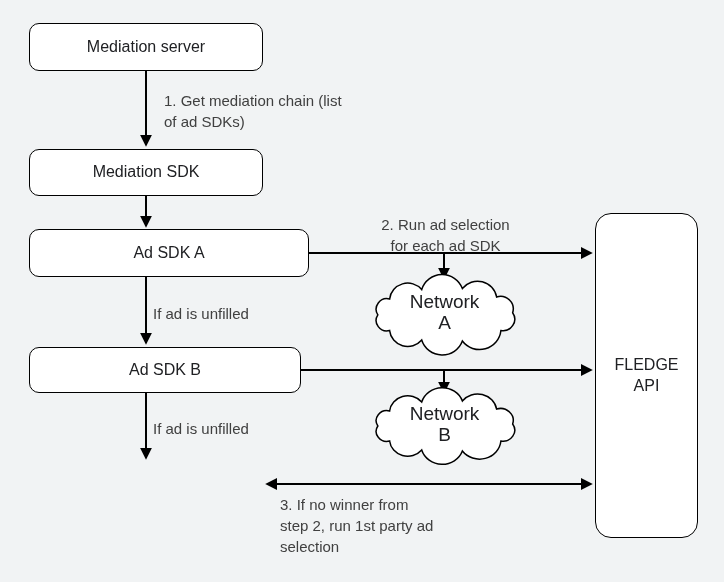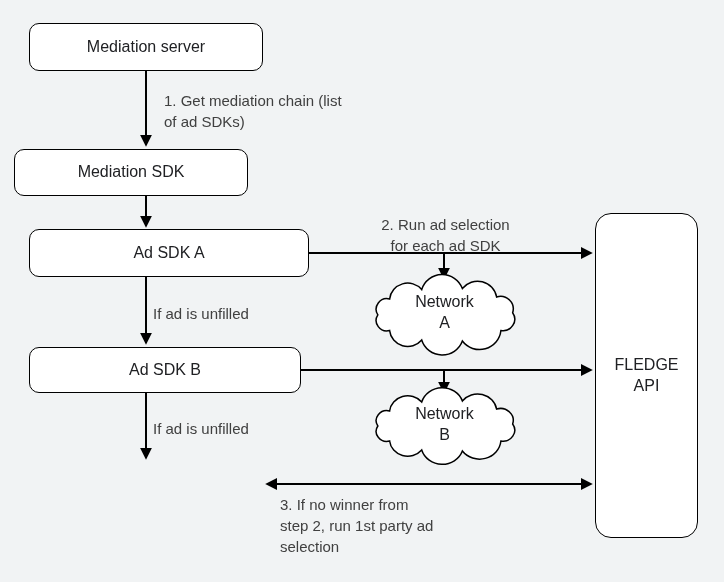--- a/index.html
+++ b/index.html
@@ -38,21 +38,21 @@
   .label{
     position:absolute;
     font-size:15px;
     color:#404040;
     line-height:21px;
     white-space:pre-line;
   }
   .label.center{text-align:center;margin-top:40px;}
   .cloud-label{
     position:absolute;
-    font-size:16px;
+    font-size:19px;
     color:#202124;
     line-height:21px;
     white-space:pre-line;
     text-align:center;
   }
   .connector{stroke:#000000;stroke-width:2;fill:none;}
   .cloud{fill:#ffffff;stroke:#000000;stroke-width:1.5;vector-effect:non-scaling-stroke;}
 </style>
 </head>
 <body>
@@ -87,21 +87,21 @@
     <g transform="translate(365,390) scale(1.07,1.0)">
       <path class="cloud" d="M12,36 A10,10 0 0 1 23,21 A17,17 0 0 1 53,12 A20,20 0 0 1 91,11
                A18,18 0 0 1 123,19 A12,12 0 0 1 138,34 A11,11 0 0 1 127,51
                A20,20 0 0 1 91,61 A20,20 0 0 1 53,60 A17,17 0 0 1 23,51
                A10,10 0 0 1 12,36 Z"></path>
     </g>
   </svg>
 
   <div class="node" style="left:29px;top:23px;width:234px;height:48px;">Mediation server</div>
 
-  <div class="node" style="left:14px;top:149px;width:234px;height:47px;">Mediation SDK</div>
+  <div class="node" style="left:29px;top:149px;width:234px;height:47px;">Mediation SDK</div>
 
   <div class="node" style="left:29px;top:229px;width:280px;height:48px;">Ad SDK A</div>
 
   <div class="node" style="left:29px;top:347px;width:272px;height:46px;">Ad SDK B</div>
 
 
   <div class="node tall" style="left:595px;top:213px;width:103px;height:325px;">FLEDGE
 API</div>
 
   <div class="cloud-label" style="left:372px;top:291px;width:145px;">Network

